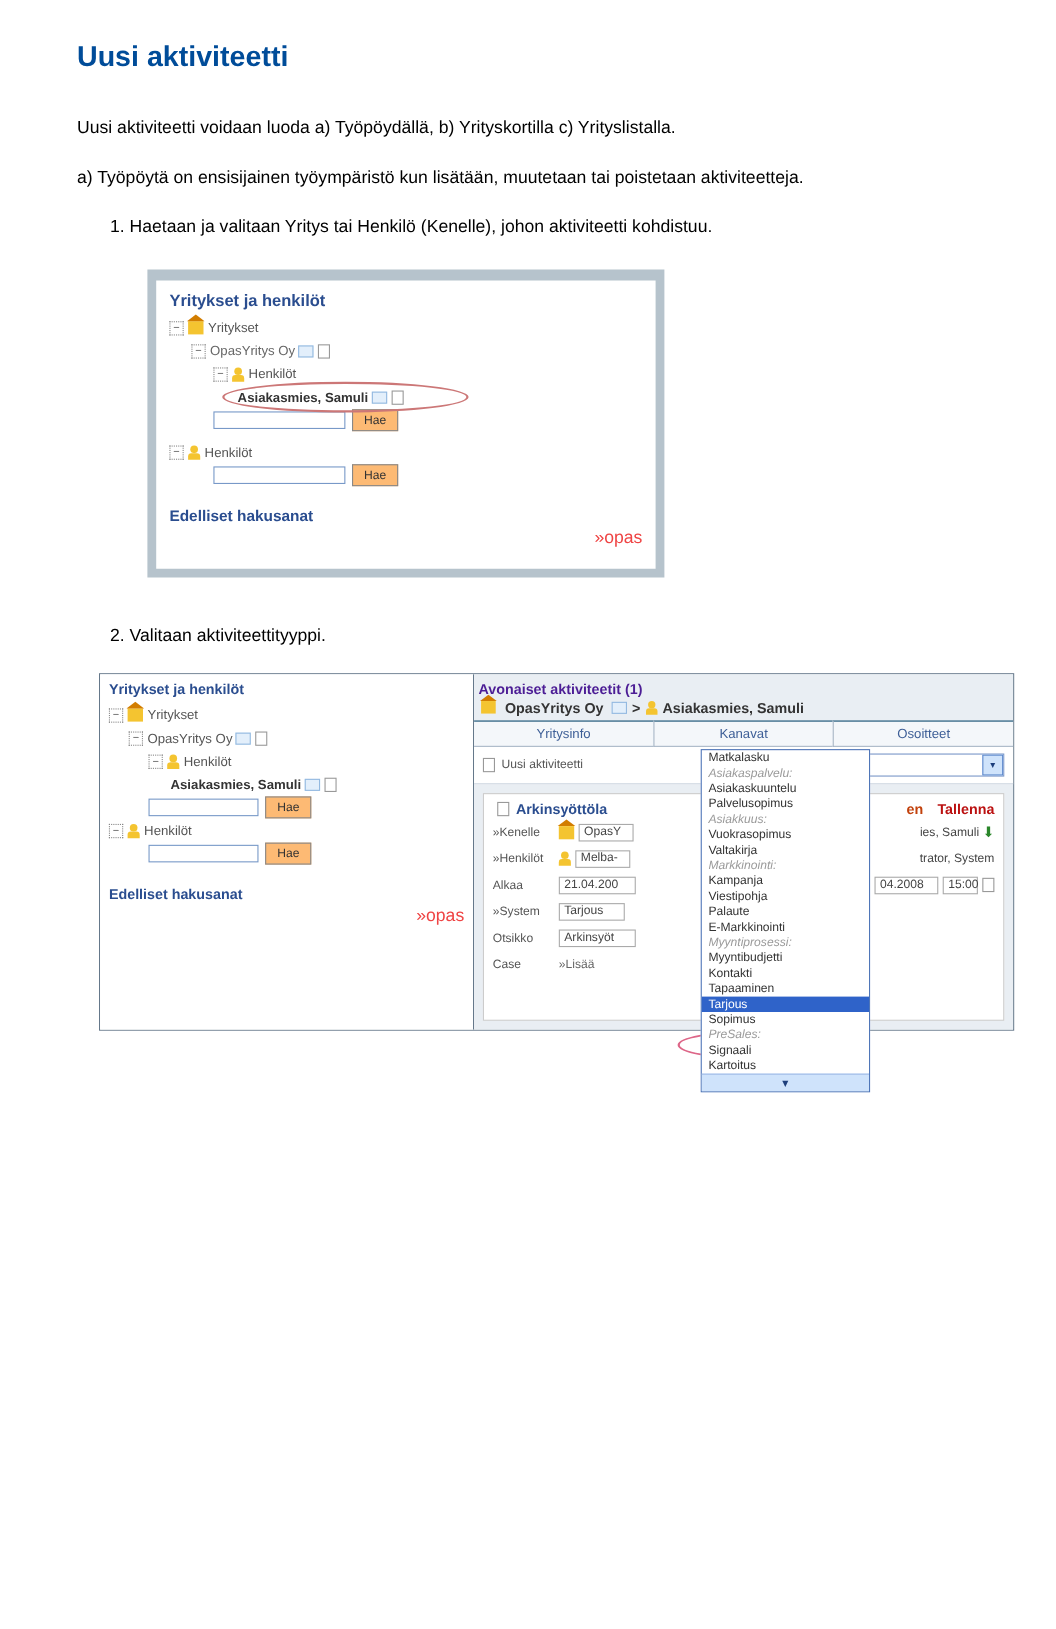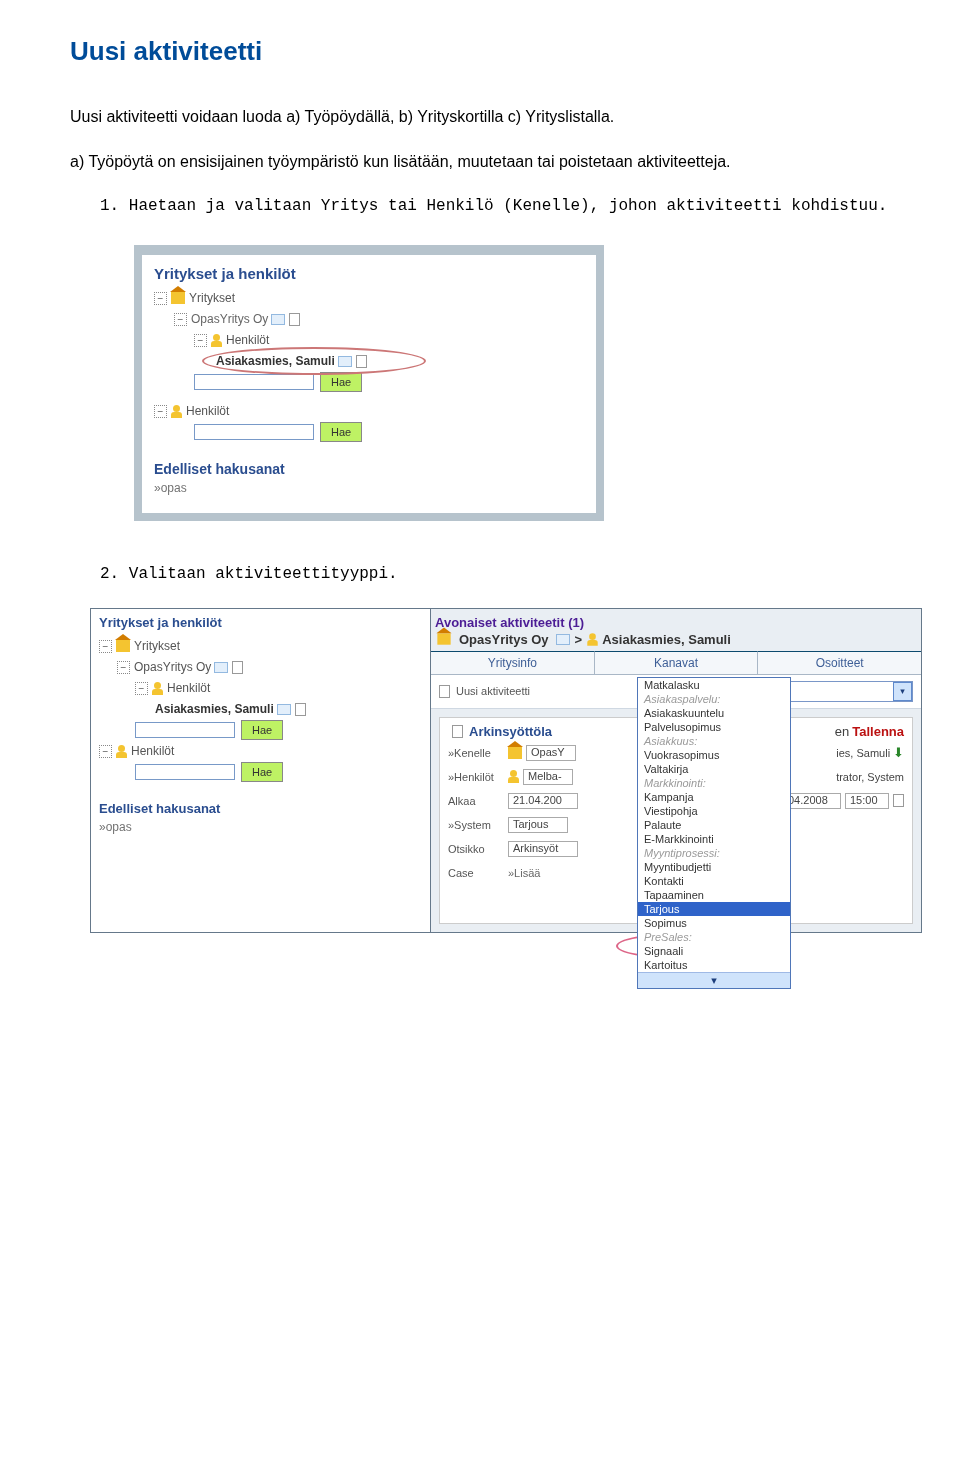--- a/index.html
+++ b/index.html
@@ -1,40 +1,40 @@
 <!DOCTYPE html>
 <html><head>
 <meta charset="utf-8">
 <style>
   body { margin:0; font-family: Arial, Helvetica, sans-serif; background:#fff; color:#000; }
   .page { width:960px; min-height:1481px; margin:0 auto; padding:36px 70px 10px 70px; box-sizing:border-box; position:relative; }
   h1.title { color:#004c99; font-size:26px; font-weight:bold; margin:0 0 38px 0; }
   p.body-text { font-size:16px; line-height:1.45; margin:0 0 22px 0; }
-  p.indent { padding-left:30px;font-family:Liberation Mono, monospace; }
+  p.indent { padding-left:30px; }
 
   
   .panel1 { width:470px; border:8px solid #b6c3cc; border-top-width:10px; margin:26px 0 42px 64px; background:#fff; box-sizing:border-box; padding:10px 12px 18px 12px; }
   .panel-title { color:#2a4d8f; font-weight:bold; font-size:15px; margin-bottom:6px; }
   .tree { font-family: Verdana, Arial, sans-serif; font-size:12px; color:#555; }
   .row { display:flex; align-items:center; height:21px; white-space:nowrap; }
   .dotbox { width:11px; height:11px; border:1px dotted #888; display:flex; align-items:center; justify-content:center; font-size:10px; margin-right:4px; background:#fff; flex:0 0 auto; }
   .spacer { display:inline-block; }
   .house { width:14px; height:12px; background:#f4c430; position:relative; flex:0 0 auto; margin-right:4px; }
   .house::before { content:""; position:absolute; top:-6px; left:-1px; border-left:8px solid transparent; border-right:8px solid transparent; border-bottom:6px solid #d27d00; }
   .person { width:11px; height:13px; position:relative; flex:0 0 auto; margin-right:4px; }
   .person::before { content:""; position:absolute; top:0; left:2px; width:7px; height:7px; background:#f4c430; border-radius:50%; }
   .person::after { content:""; position:absolute; bottom:0; left:0; width:11px; height:6px; background:#f4c430; border-radius:3px 3px 0 0; }
   .pageicon { width:11px; height:13px; border:1px solid #999; background:#fff; flex:0 0 auto; margin-left:4px; box-sizing:border-box; }
   .cardicon { width:14px; height:11px; border:1px solid #93b9e0; background:#e3effb; flex:0 0 auto; margin-left:3px; box-sizing:border-box; }
   .inputbox { width:120px; height:16px; border:1px solid #7899c8; background:#fff; font-size:11px; box-sizing:border-box; padding:0 2px; }
-  .haebtn { height:18px; padding:0 10px; border:1px solid #888; background:#bef264; font-size:11px; color:#333; margin-left:6px; display:flex; align-items:center; }
+  .haebtn { height:18px; padding:0 10px; border:1px solid #888; background:#fdba74; font-size:11px; color:#333; margin-left:6px; display:flex; align-items:center; }
   .ellipse { position:absolute; border:2px solid #c77; border-radius:50%; pointer-events:none; }
   .posrel { position:relative; }
   .searchhist { color:#2a4d8f; font-weight:bold; font-size:14px; margin-top:18px; }
-  .histitem { color:#737373; font-size:12px; margin-top:4px; }
+  .histitem { color:#ef4444; font-size:16px; margin-top:4px;text-align:right; }
 
   
   .figwrap { margin:20px 0 0 20px; border:1px solid #65788a; width:830px; display:flex; font-size:11px; font-family: Verdana, Arial, sans-serif; color:#444; }
   .leftcol { width:340px; border-right:1px solid #65788a; box-sizing:border-box; padding:6px 8px 10px 8px; background:#fff; }
   .rightcol { flex:1; background:#e9eef3; position:relative; box-sizing:border-box; }
   .righthead { padding:6px 0 0 4px; }
   .rh-title { color:#4c1d95; font-weight:bold; font-size:13px; }
   .crumb { margin:2px 0 4px 2px; font-size:13px; font-weight:bold; display:flex; align-items:center; }
   .crumb .house, .crumb .person { transform:scale(.95); }
   .tabs { display:flex; }
@@ -194,21 +194,21 @@
         <div class="selbox">
             <div class="selbtn">▾</div>
           </div>
       </div>
 
       <div class="formarea posrel">
         <div class="formtitle">
           <span class="pageicon" style="margin-right:6px"></span>
           <span>Arkinsyöttöla</span>
           <span style="flex:1"></span>
-          <span style="color:#404040;font-weight:normal;margin-right:3px">en</span>
+          <span style="color:#c2410c;font-weight:bold;margin-right:13px">en</span>
           <span class="tallenna">Tallenna</span>
         </div>
 
         <div class="frow">
           <span class="flabel">»Kenelle</span>
           <span class="house"></span>
           <span class="finput" style="width:50px">OpasY</span>
           <span style="flex:1"></span>
           <span>ies, Samuli</span>
           <span class="arrow-down">⬇</span>
@@ -218,21 +218,21 @@
           <span class="person"></span>
           <span class="finput" style="width:50px">Melba-</span>
           <span style="flex:1"></span>
           <span>trator, System</span>
         </div>
         <div class="frow">
           <span class="flabel">Alkaa</span>
           <span class="finput" style="width:70px">21.04.200</span>
           <span style="flex:1"></span>
           <span class="finput" style="width:58px">04.2008</span>
-          <span class="finput" style="width:44px;margin-left:4px">15:00</span>
+          <span class="finput" style="width:32px;margin-left:4px">15:00</span>
           <span class="pageicon" style="margin-left:4px"></span>
         </div>
         <div class="frow">
           <span class="flabel">»System</span>
           <span class="finput" style="width:60px">Tarjous</span>
         </div>
         <div class="frow">
           <span class="flabel">Otsikko</span>
           <span class="finput" style="width:70px">Arkinsyöt</span>
         </div>

